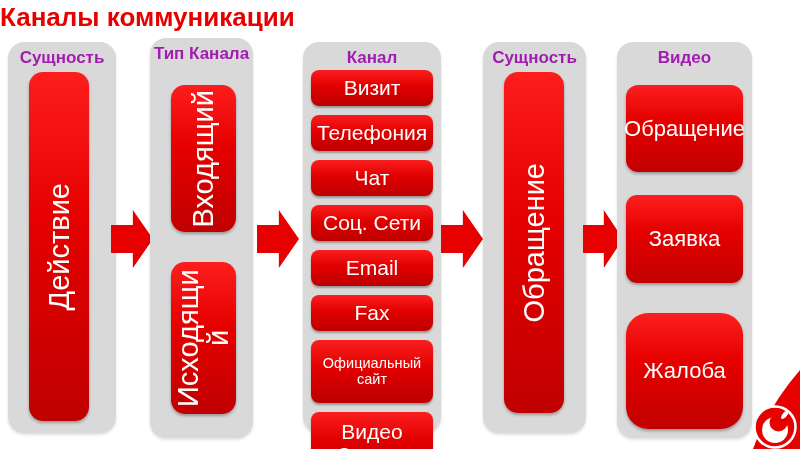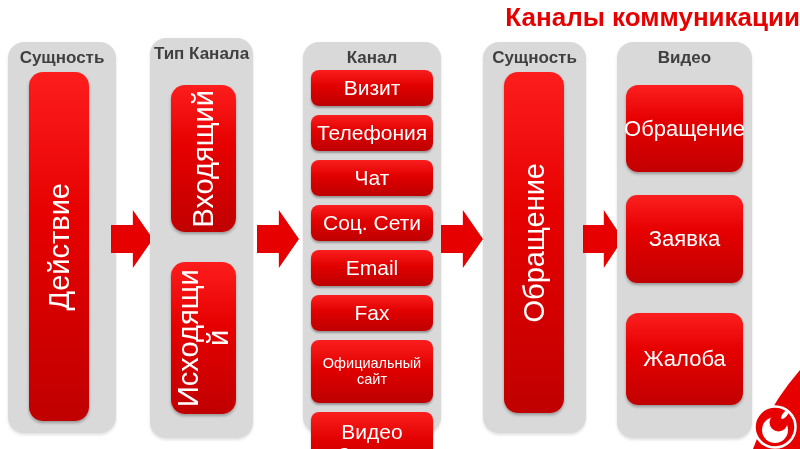--- a/index.html
+++ b/index.html
@@ -2,28 +2,28 @@
 <html><head>
 <meta charset="utf-8">
 <style>
   html,body{margin:0;padding:0;background:#ffffff;}
   .slide{
     position:relative;width:800px;height:449px;background:#ffffff;overflow:hidden;
     font-family:"Liberation Sans",sans-serif;
   }
   .title{
     position:absolute;top:2px;left:0;right:0;margin:0;
-    text-align:right;font-size:26px;font-weight:bold;color:#e60000;
+    text-align:left;font-size:26px;font-weight:bold;color:#e60000;
   }
   .col{
     position:absolute;background:#d9d9d9;border-radius:16px;
     box-shadow:0 2px 3px rgba(0,0,0,0.12);
   }
   .col-header{
-    text-align:center;font-weight:bold;font-size:17px;color:#404040;
+    text-align:center;font-weight:bold;font-size:17px;color:#a21caf;
     padding-top:6px;line-height:1.18;
   }
   #col1{left:8px;top:42px;width:108px;height:391px;}
   #col2{left:150px;top:38px;width:103px;height:400px;}
   #col3{left:303px;top:42px;width:138px;height:391px;}
   #col4{left:483px;top:42px;width:103px;height:391px;}
   #col5{left:617px;top:42px;width:135px;height:396px;}
 
   .vbox{
     position:absolute;border-radius:14px;
@@ -61,21 +61,21 @@
 
   .cbox{
     position:absolute;left:9px;width:117px;border-radius:12px;
     background:linear-gradient(180deg,#fc1f1f 0%,#e60000 40%,#c20000 100%);
     box-shadow:0 2px 3px rgba(0,0,0,0.3);
     color:#ffffff;font-size:22px;
     display:flex;align-items:center;justify-content:center;text-align:center;
   }
   #class-1{top:43px;height:87px;}
   #class-2{top:153px;height:88px;border-radius:11px;}
-  #class-3{top:271px;height:92px;}
+  #class-3{top:271px;height:116px;border-radius:22px;}
 
   .arrow{
     position:absolute;top:210px;width:42px;height:58px;background:#e60000;
     clip-path:polygon(0 26%,52% 26%,52% 0,100% 50%,52% 100%,52% 74%,0 74%);
   }
   #a1{left:111px;}
   #a2{left:257px;}
   #a3{left:441px;}
   #a4{left:583px;width:40px;}
 

